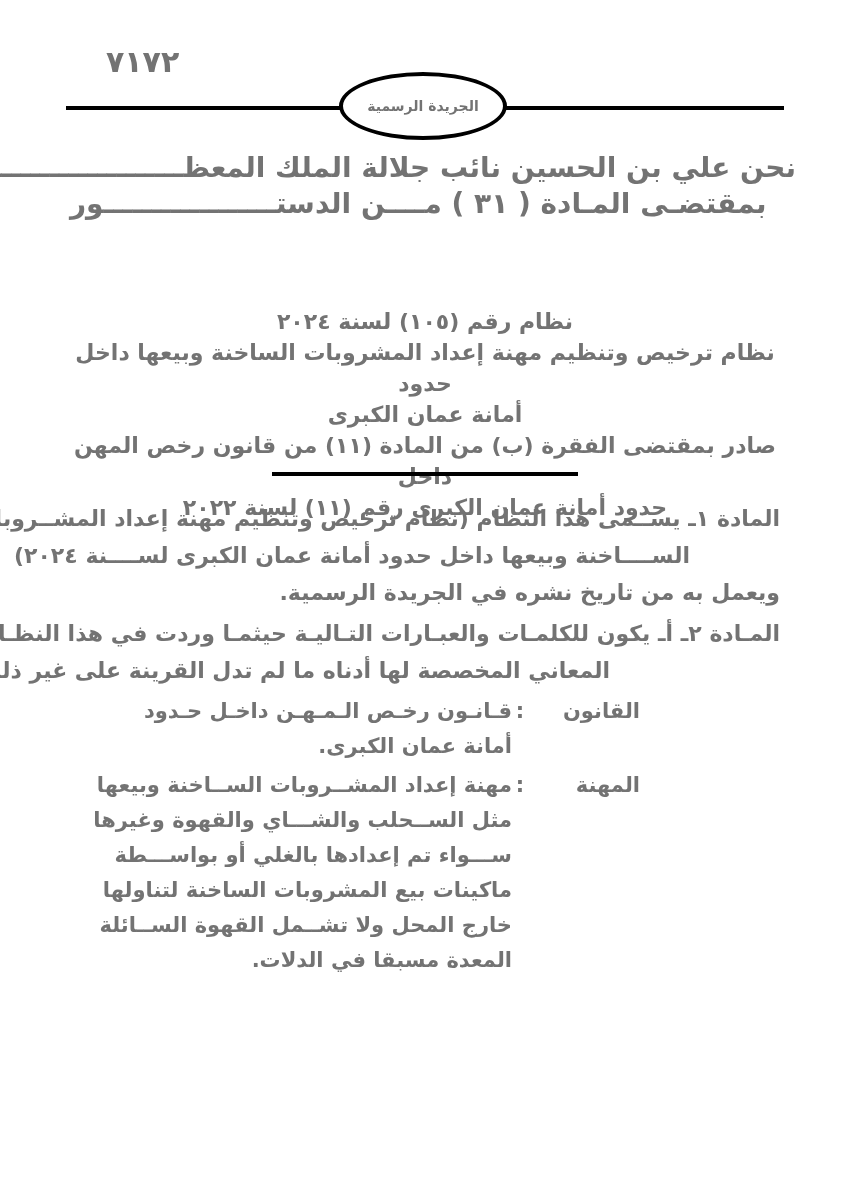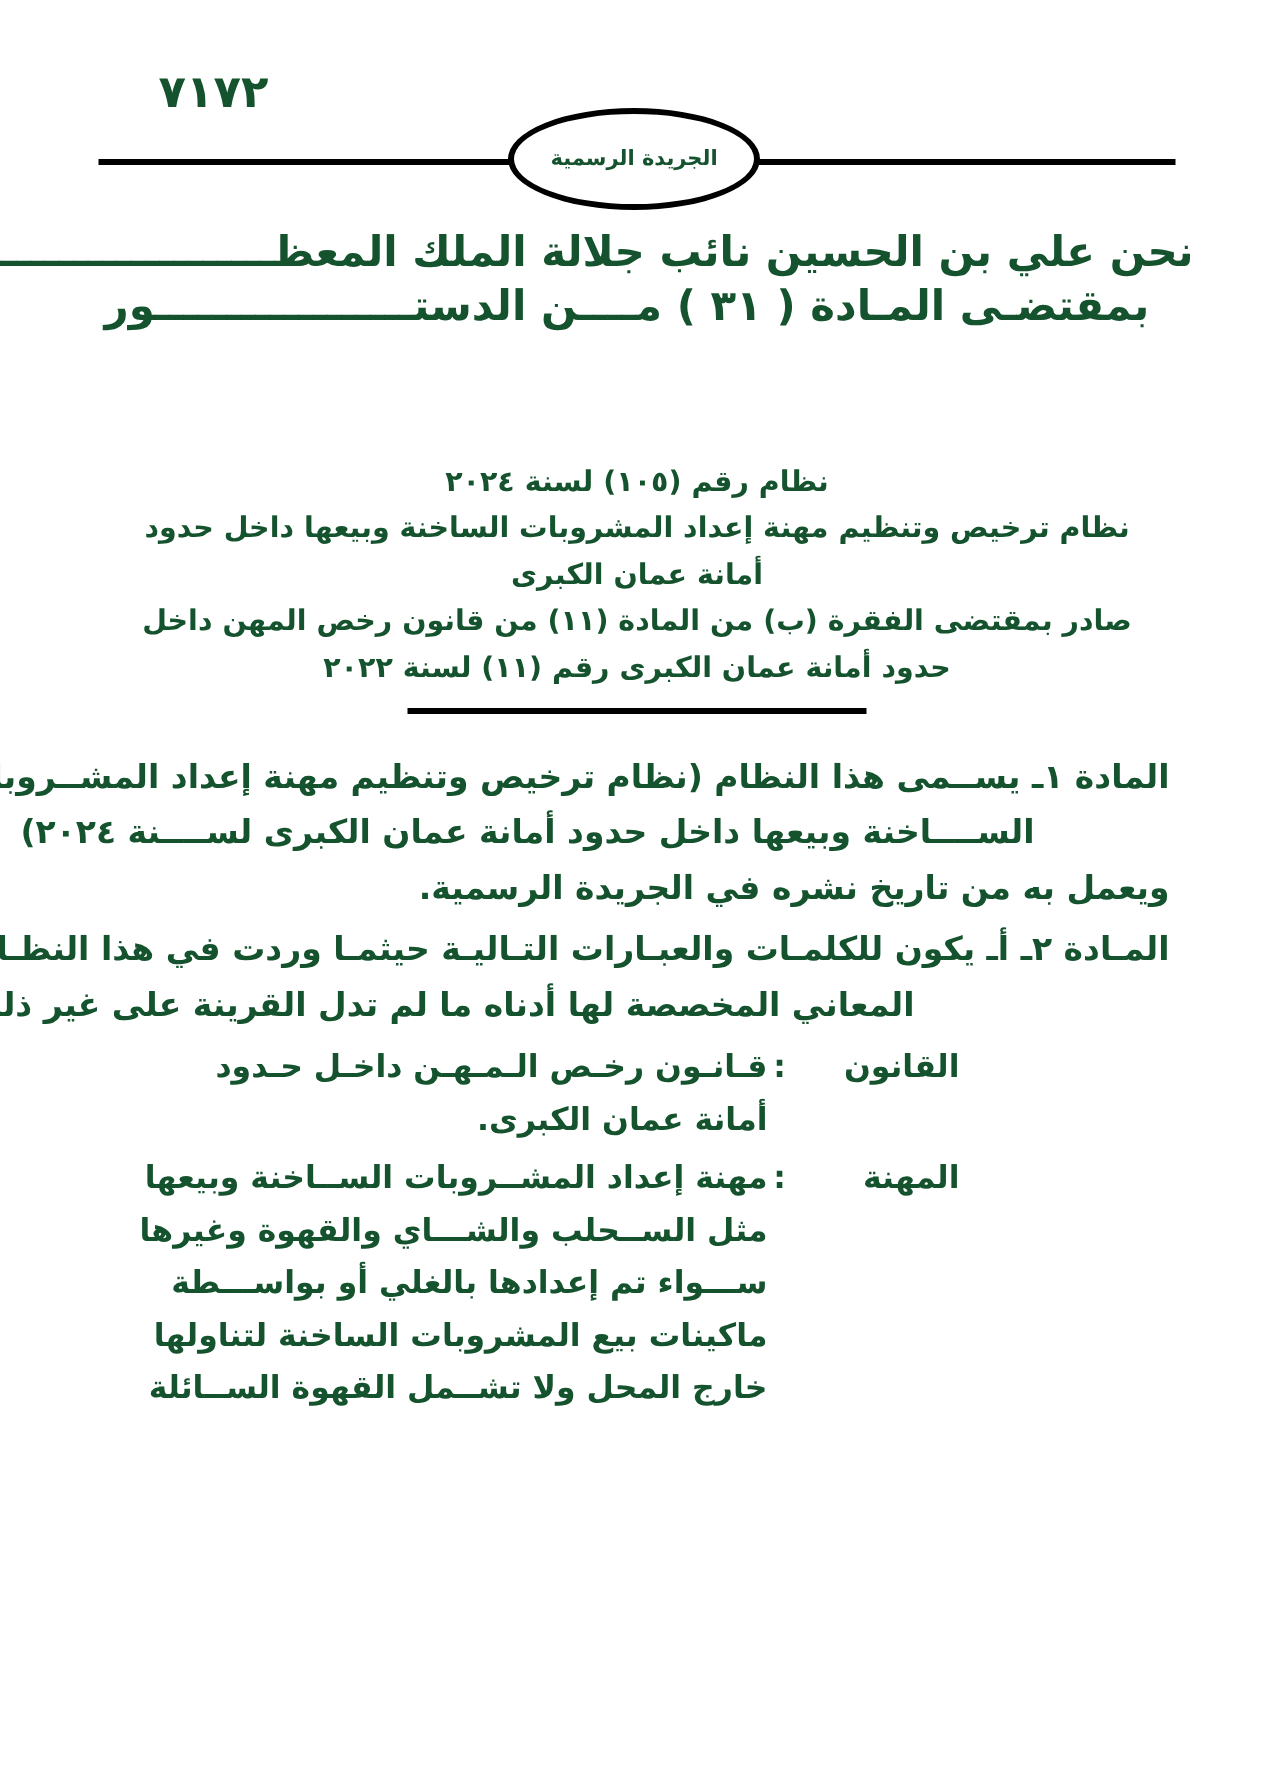--- a/index.html
+++ b/index.html
@@ -9,21 +9,21 @@
   }
   .page {
     position: relative;
     width: 850px;
     height: 1192px;
     background: #ffffff;
     overflow: hidden;
     direction: rtl;
     font-family: "DejaVu Sans", sans-serif;
     font-weight: 700;
-    color: #14532d;
+    color: #737373;
   }
   
   .page-number {
     position: absolute;
     top: 44px;
     left: 106px;
     font-size: 30px;
     letter-spacing: 5px;
     direction: ltr;
     line-height: 36px;
@@ -62,21 +62,21 @@
     text-align: left;
   }
   .preamble .line { white-space: nowrap; }
 
   .decree-title {
     position: absolute;
     top: 306px;
     right: 70px;
     left: 70px;
     text-align: center;
-    font-size: 19px;
+    font-size: 22px;
     line-height: 31px;
   }
   .title-rule {
     position: absolute;
     top: 472px;
     left: 272px;
     width: 306px;
     height: 4px;
     background: #000000;
   }
@@ -178,18 +178,19 @@
 
     <div class="def-row">
       <div class="def-term">المهنة</div>
       <div class="def-colon">:</div>
       <div class="def-text">
         <div class="line">مهنة إعداد المشــروبات الســاخنة وبيعها</div>
         <div class="line">مثل الســحلب والشـــاي والقهوة وغيرها</div>
         <div class="line">ســـواء تم إعدادها بالغلي أو بواســـطة</div>
         <div class="line">ماكينات بيع المشروبات الساخنة لتناولها</div>
         <div class="line">خارج المحل ولا تشــمل القهوة الســائلة</div>
+        <div class="line">المعدة مسبقا في الدلات.</div>
       </div>
     </div>
 
   </div>
 
 </div>
 
 </body></html>

